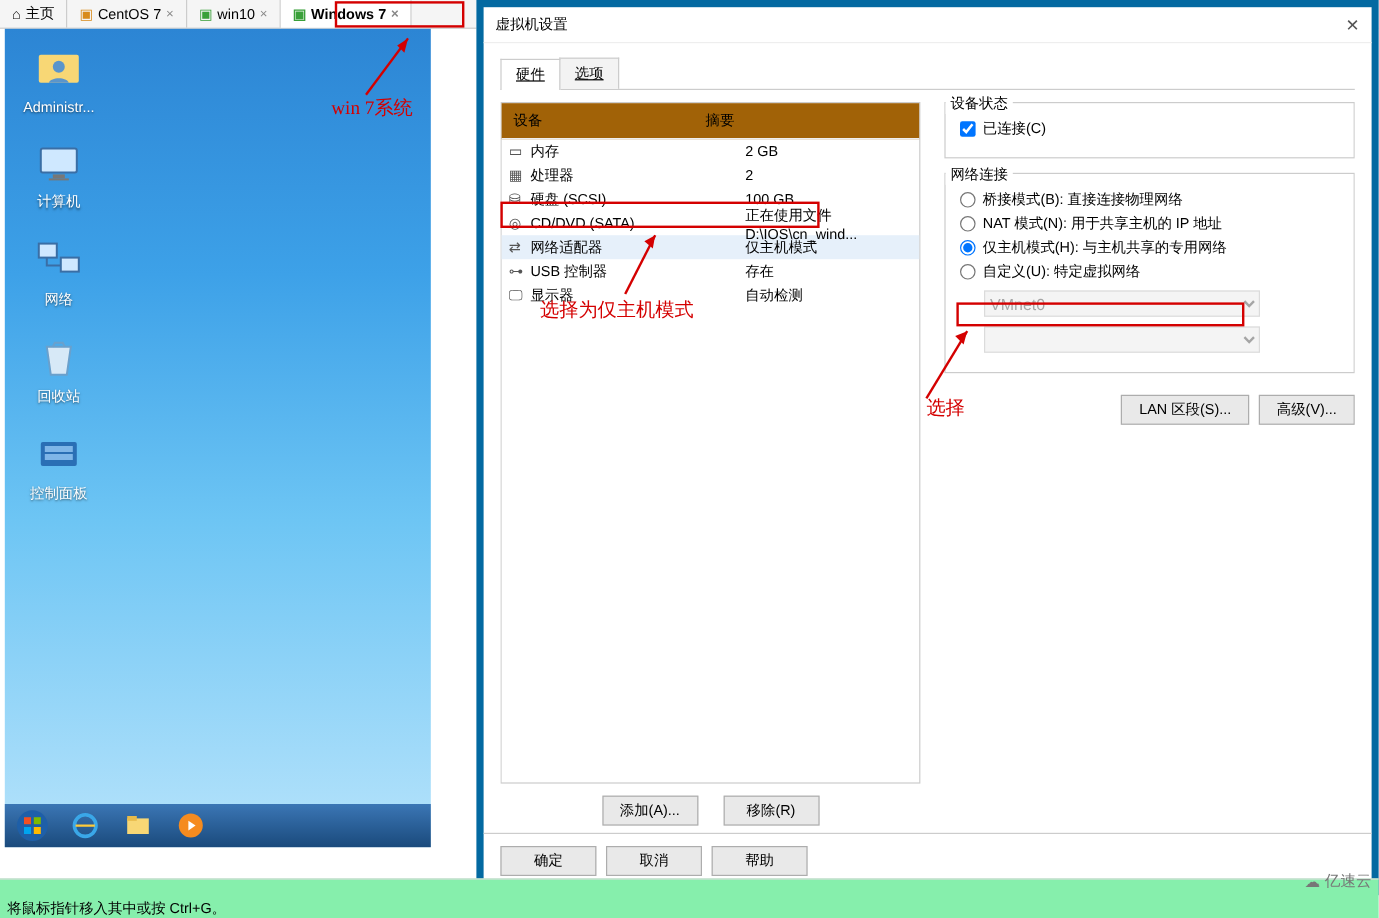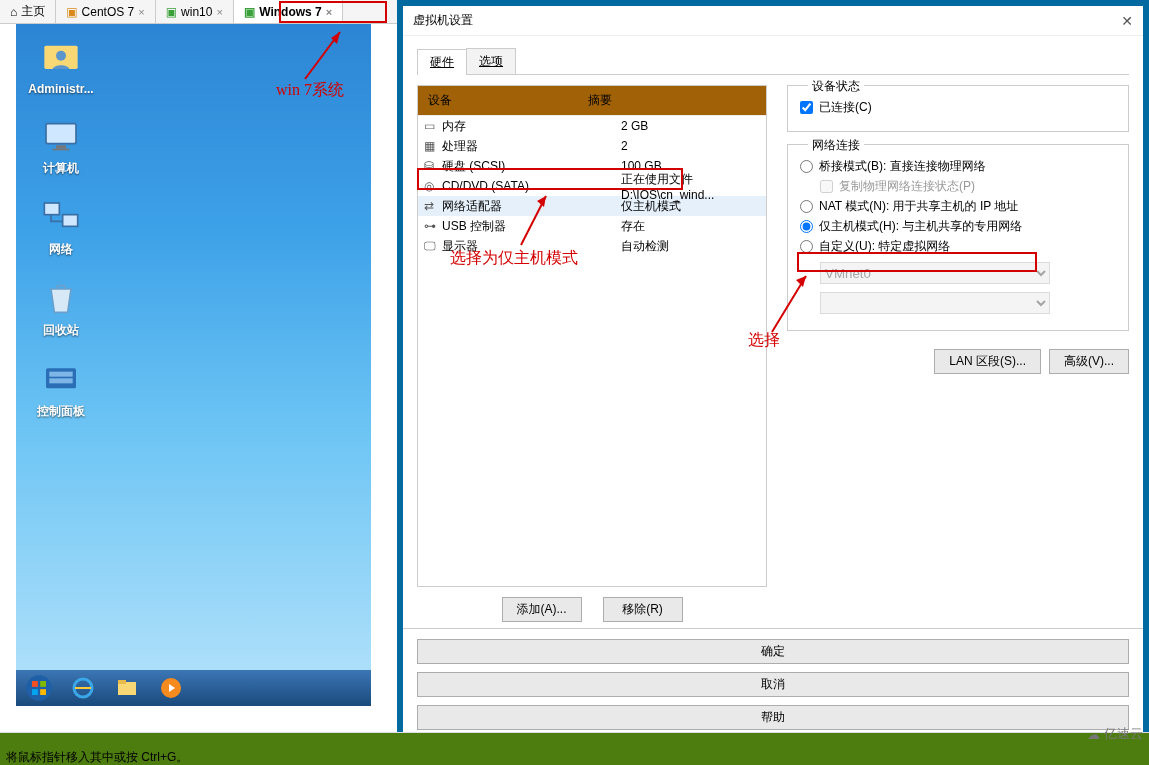--- a/index.html
+++ b/index.html
@@ -5,21 +5,21 @@
 * { box-sizing: border-box; margin: 0; padding: 0; font-family: "Microsoft YaHei", "Segoe UI", sans-serif; }
 body { width: 1149px; height: 765px; overflow: hidden; background: #fff; position: relative; }
 
 
 .tabbar { height: 24px; background: #f5f5f5; border-bottom: 1px solid #ccc; display: flex; }
 .tab { display: flex; align-items: center; padding: 0 10px; font-size: 12px; border-right: 1px solid #ccc; gap: 4px; cursor: pointer; }
 .tab.active { font-weight: bold; background: #fff; }
 .tab .close { color: #888; font-size: 11px; }
 
 
-.desktop { position: absolute; left: 16px; top: 24px; width: 355px; height: 682px; background: linear-gradient(180deg,#2c85d4 0%, #3da1e8 30%, #6dc5f4 60%, #b6e3fb 100%); font-weight: bold; }
+.desktop { position: absolute; left: 4px; top: 24px; width: 355px; height: 682px; background: linear-gradient(180deg,#2c85d4 0%, #3da1e8 30%, #6dc5f4 60%, #b6e3fb 100%); }
 .icons { display:flex; flex-direction:column; gap:20px; padding:14px 10px; width:90px; }
 .dicon { display:flex; flex-direction:column; align-items:center; color:#fff; font-size:12px; text-shadow:0 1px 2px rgba(0,0,0,.6); gap:2px; cursor:pointer;}
 .dicon .g { width:42px; height:42px; display:flex; align-items:center; justify-content:center;}
 .taskbar { position:absolute; bottom:0; left:0; right:0; height:36px; background:linear-gradient(180deg,#3b76b5,#1a4a7c); display:flex; align-items:center; padding:0 4px; gap:6px;}
 .taskbar .tbtn { width:38px; height:30px; display:flex; align-items:center; justify-content:center; cursor:pointer;}
 
 
 .anno { position:absolute; color:#d40000; font-size:16px; font-family:"KaiTi","STKaiti",serif; pointer-events:none; }
 .redbox { position:absolute; border:2px solid #d40000; pointer-events:none; }
 .arrow { position:absolute; pointer-events:none; }
@@ -41,29 +41,29 @@
 .hwrow { display:flex; align-items:center; height:20px; cursor:pointer;}
 .hwrow .c1{width:160px; padding-left:6px; display:flex; align-items:center; gap:4px;}
 .hwrow .c2{flex:1; padding-left:4px;margin-left:39px;}
 .hwrow.selected { background:#e6f0fa;}
 .hwico { width:14px; height:14px; color:#555;}
 .addrm { display:flex; justify-content:center; gap:21px; padding:10px 0 6px 0;}
 .btn { font-size:12px; padding:3px 14px; min-width:80px; background:#e9e9e9; border:1px solid #adadad; cursor:pointer; text-align:center;}
 .btn:disabled { color:#999;}
 .rightp { flex:1; font-size:12px; }
 .grp { border:1px solid #ccc; padding:10px 12px 12px 12px; margin-bottom:12px; position:relative;}
-.grp .lg { position:absolute; top:-8px; left:20px; background:#fff; padding:0 4px; font-size:12px;}
+.grp .lg { position:absolute; top:-8px; left:0; background:#fff; padding:0 4px; font-size:12px;}
 .chk, .rad { display:flex; align-items:center; gap:6px; margin:3px 0; cursor:pointer;}
 .chk input, .rad input { width:13px; height:13px;}
 .subchk { margin-left:20px; color:#999;}
 .sel { width:230px; height:22px; margin:4px 0 4px 20px; background:#f0f0f0; border:1px solid #ccc;}
 .rbtns { display:flex; justify-content:flex-end; gap:8px; padding:6px 0;}
-.dlgfoot { border-top:1px solid #ccc; padding:10px 14px; display:flex; gap:8px;flex-direction:column;}
-
-.statusbar { position:absolute; left:0; bottom:0; height:21px; width:1149px; font-size:12px; padding:16px 6px; background:#4d7c0f; border-top:1px solid #ddd;}
+.dlgfoot { border-top:1px solid #ccc; padding:10px 14px; display:flex; gap:8px;}
+
+.statusbar { position:absolute; left:0; bottom:0; height:21px; width:1149px; font-size:12px; padding:16px 6px; background:#86efac; border-top:1px solid #ddd;}
 .watermark { position:absolute; right:6px; bottom:22px; font-size:13px; color:#777; display:flex; align-items:center; gap:4px;}
 </style>
 </head>
 <body>
 
 <div class="tabbar">
   <div class="tab">
       <span>⌂</span>
       <span>主页</span>
     </div>
@@ -255,24 +255,20 @@
               <input type="checkbox" checked="" style="">
               <span>已连接(C)</span>
             </label>
         </div>
         <div class="grp">
           <span class="lg">网络连接</span>
           <label class="rad">
               <input type="radio" name="nc" style="">
               <span>桥接模式(B): 直接连接物理网络</span>
             </label>
-          <label class="chk subchk">
-              <input type="checkbox" disabled="" style="">
-              <span>复制物理网络连接状态(P)</span>
-            </label>
           <label class="rad">
               <input type="radio" name="nc" style="">
               <span>NAT 模式(N): 用于共享主机的 IP 地址</span>
             </label>
           <label class="rad">
               <input type="radio" name="nc" checked="" style="">
               <span>仅主机模式(H): 与主机共享的专用网络</span>
             </label>
           <label class="rad">
               <input type="radio" name="nc" style="">
@@ -300,19 +296,19 @@
     <line x1="5" y1="55" x2="30" y2="6" stroke="#d40000" stroke-width="2"></line>
     <polygon points="30,6 21,11 28,17" fill="#d40000"></polygon>
   </svg>
 <div class="anno" style="left:450px; top:248px;">选择为仅主机模式</div>
 
 <div class="redbox" style="left:797px; top:252px; width:240px; height:20px;"></div>
 <svg class="arrow" style="left:766px; top:270px;" width="50" height="70">
     <line x1="6" y1="62" x2="40" y2="6" stroke="#d40000" stroke-width="2"></line>
     <polygon points="40,6 30,10 37,17" fill="#d40000"></polygon>
   </svg>
-<div class="anno" style="left:748px; top:330px;">选择</div>
+<div class="anno" style="left:772px; top:330px;">选择</div>
 
 <div class="statusbar">将鼠标指针移入其中或按 Ctrl+G。</div>
 <div class="watermark">
     <span>☁</span>
     <span>亿速云</span>
   </div>
 
 </body></html>

